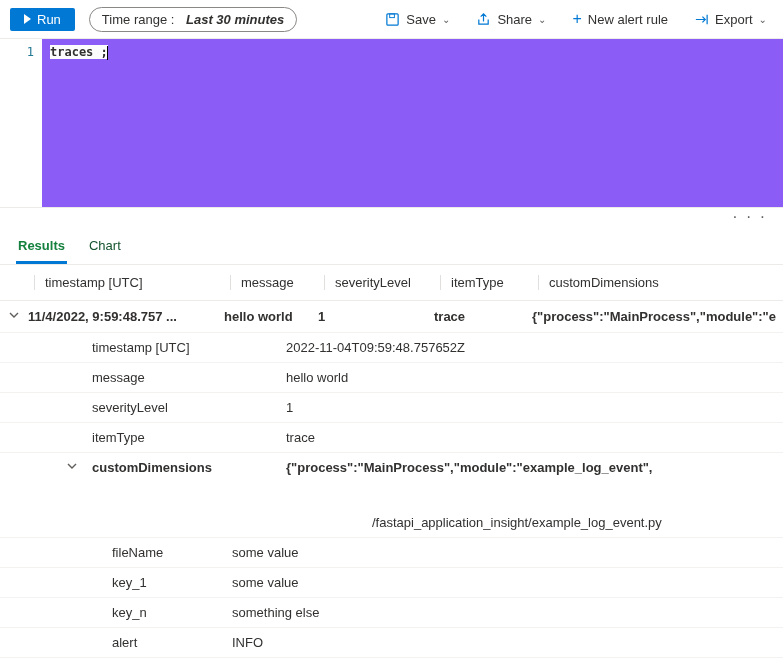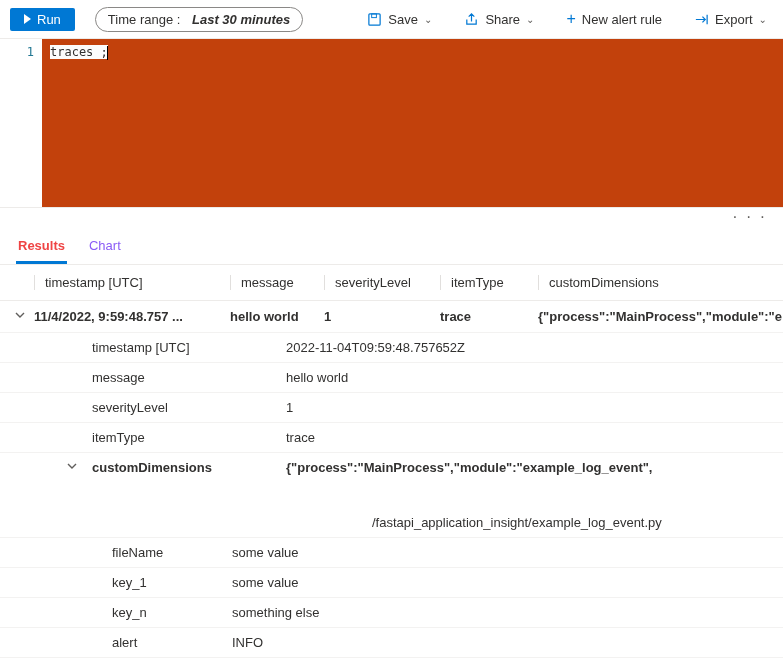--- a/index.html
+++ b/index.html
@@ -1,44 +1,44 @@
 <!DOCTYPE html>
 <html><head>
 <meta charset="utf-8">
 <style>
   * { margin: 0; padding: 0; box-sizing: border-box; }
   body { font-family: "Segoe UI", -apple-system, sans-serif; font-size: 13px; color: #323130; background: #fff; width: 783px; }
-  .toolbar { display: flex; align-items: center; gap: 20px; padding: 6px 10px; border-bottom: 1px solid #edebe9; }
+  .toolbar { display: flex; align-items: center; gap: 14px; padding: 6px 10px; border-bottom: 1px solid #edebe9; }
   .btn-run { background: #0078d4; color: #fff; border: none; padding: 4px 14px; border-radius: 2px; display: flex; align-items: center; gap: 6px; cursor: pointer; font-size: 13px; }
   .play-tri { width: 0; height: 0; border-left: 7px solid #fff; border-top: 5px solid transparent; border-bottom: 5px solid transparent; }
   .time-pill { border: 1px solid #8a8886; border-radius: 14px; padding: 4px 12px; display: flex; gap: 4px; cursor: pointer; }
   .bold { font-weight: 600; font-style: italic; }
   .tool-link { display: flex; align-items: center; gap: 6px; color: #323130; cursor: pointer; padding: 4px 6px; }
   .tool-link svg { width: 15px; height: 15px; }
   .chev { font-size: 10px; color: #605e5c; }
   .plus { color: #0078d4; font-size: 16px; font-weight: 400; }
   .editor { display: flex; border-bottom: 1px solid #edebe9; }
   .gutter { width: 42px; text-align: right; padding: 6px 8px; color: #237893; font-family: Menlo, monospace; font-size: 12px; }
-  .code { flex: 1; padding: 6px 8px; font-family: Menlo, monospace; font-size: 12px; background: #c2410c; height: 168px; }
+  .code { flex: 1; padding: 6px 8px; font-family: Menlo, monospace; font-size: 12px; background: #8b5cf6; height: 168px; font-weight: bold; }
   .code-span { background: #fcfcfc; }
   .cursor { display: inline-block; width: 1px; height: 14px; background: #000; vertical-align: middle; margin-left: -1px; }
   .dots { text-align: right; padding: 0 16px 2px; color: #605e5c; font-size: 16px; letter-spacing: 2px; }
   .tabs { display: flex; gap: 20px; padding: 0 16px; border-bottom: 1px solid #edebe9; }
-  .tab { padding: 10px 2px 8px; cursor: pointer; color: #8b5cf6; border-bottom: 3px solid transparent; }
-  .tab.active { color: #ef4444; font-weight: 600; border-bottom-color: #0078d4; }
+  .tab { padding: 10px 2px 8px; cursor: pointer; color: #14532d; border-bottom: 3px solid transparent; }
+  .tab.active { color: #15803d; font-weight: 600; border-bottom-color: #0078d4; }
   .grid-header { display: flex; padding: 10px 14px; font-size: 13px; color: #323130; border-bottom: 1px solid #edebe9; }
   .grid-header > div { border-left: 1px solid #e1dfdd; padding-left: 10px; }
   .grid-header > div:first-child { border-left: none; padding-left: 0; }
   .col-expand { width: 20px; flex: none; }
   .col-ts { width: 196px; flex: none; }
   .col-msg { width: 94px; flex: none; }
   .col-sev { width: 116px; flex: none; }
   .col-item { width: 98px; flex: none; }
   .col-cd { flex: 1; }
-  .grid-row { display: flex; align-items: center; padding: 8px 14px; border-bottom: 1px solid #f3f2f1; font-size: 13px; }
+  .grid-row { display: flex; align-items: center; padding: 8px 8px; border-bottom: 1px solid #f3f2f1; font-size: 13px; }
   .car { width: 12px; height: 12px; stroke: #605e5c; stroke-width: 1.4; fill: none; cursor: pointer; }
   .detail-row { display: flex; align-items: flex-start; padding: 7px 14px 7px 52px; border-bottom: 1px solid #f3f2f1; font-size: 13px; }
   .detail-row .exp { width: 40px; flex: none; display: flex; justify-content: center; }
   .detail-row .lbl { width: 194px; flex: none; }
   .detail-row .val { flex: 1; }
   .sub-row { display: flex; align-items: center; padding: 7px 14px 7px 112px; border-bottom: 1px solid #f3f2f1; font-size: 13px; }
   .sub-row .lbl { width: 120px; flex: none; }
   .sub-row .val { flex: 1; }
   .fw600 { font-weight: 600; }
   .wrap { white-space: normal; word-break: break-all; }

